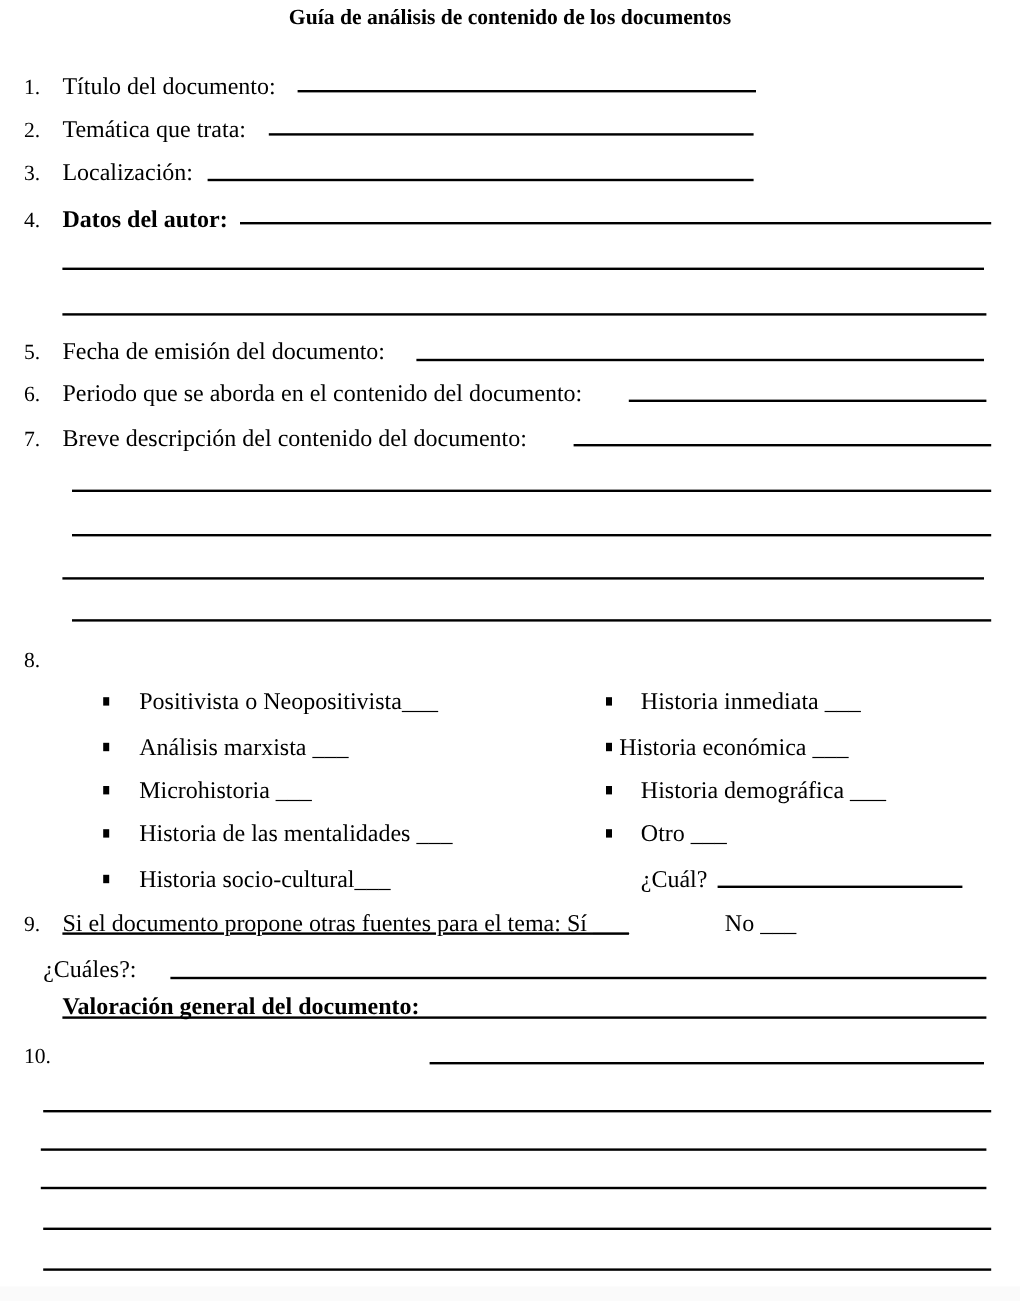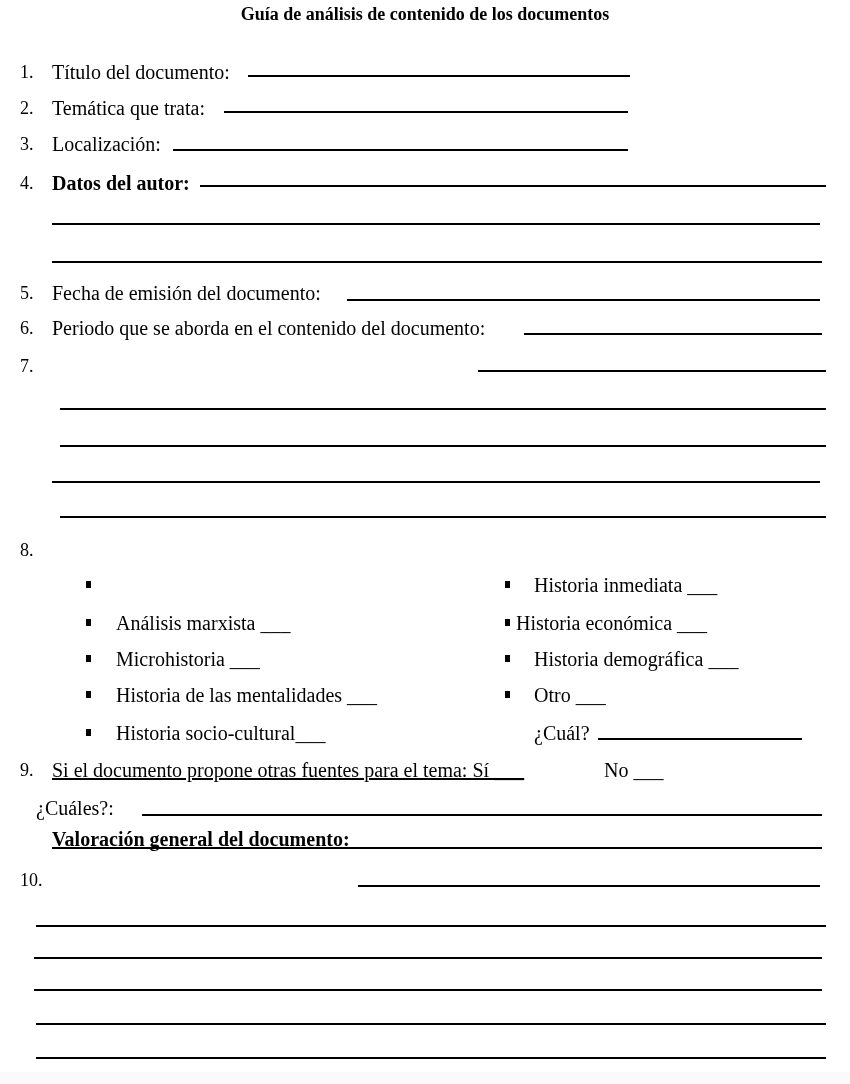--- a/index.html
+++ b/index.html
@@ -40,29 +40,31 @@
 
   <div class="num" style="left:20px;top:282px;">5.</div>
   <div class="t" style="left:52px;top:282px;">Fecha de emisión del documento:</div>
   <div class="ln" style="left:347px;top:299px;width:473px;"></div>
 
   <div class="num" style="left:20px;top:317px;">6.</div>
   <div class="t" style="left:52px;top:317px;">Periodo que se aborda en el contenido del documento:</div>
   <div class="ln" style="left:524px;top:333px;width:298px;"></div>
 
   <div class="num" style="left:20px;top:355px;">7.</div>
+  <div class="t" style="left:52px;top:355px;">Breve descripción del contenido del documento:</div>
   <div class="ln" style="left:478px;top:370px;width:348px;"></div>
   <div class="ln" style="left:60px;top:408px;width:766px;"></div>
   <div class="ln" style="left:60px;top:445px;width:766px;"></div>
   <div class="ln" style="left:52px;top:481px;width:768px;"></div>
   <div class="ln" style="left:60px;top:516px;width:766px;"></div>
 
   <div class="num" style="left:20px;top:539px;">8.</div>
 
   <div class="bullet" style="left:86px;top:581px;"></div>
+  <div class="t" style="left:116px;top:574px;">Positivista o Neopositivista___</div>
   <div class="bullet" style="left:86px;top:619px;"></div>
   <div class="t" style="left:116px;top:612px;">Análisis marxista ___</div>
   <div class="bullet" style="left:86px;top:655px;"></div>
   <div class="t" style="left:116px;top:648px;">Microhistoria ___</div>
   <div class="bullet" style="left:86px;top:691px;"></div>
   <div class="t" style="left:116px;top:684px;">Historia de las mentalidades ___</div>
   <div class="bullet" style="left:86px;top:729px;"></div>
   <div class="t" style="left:116px;top:722px;">Historia socio-cultural___</div>
 
   <div class="bullet" style="left:505px;top:581px;"></div>

